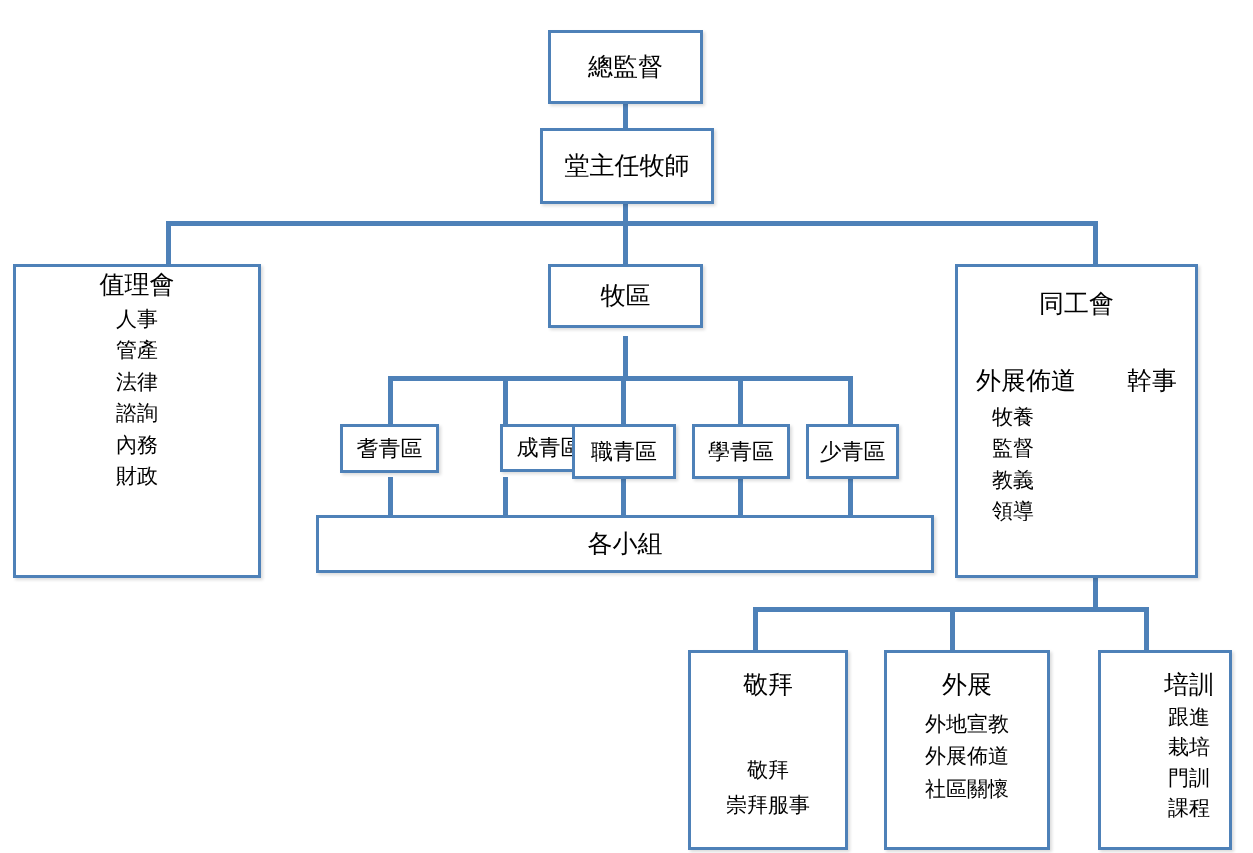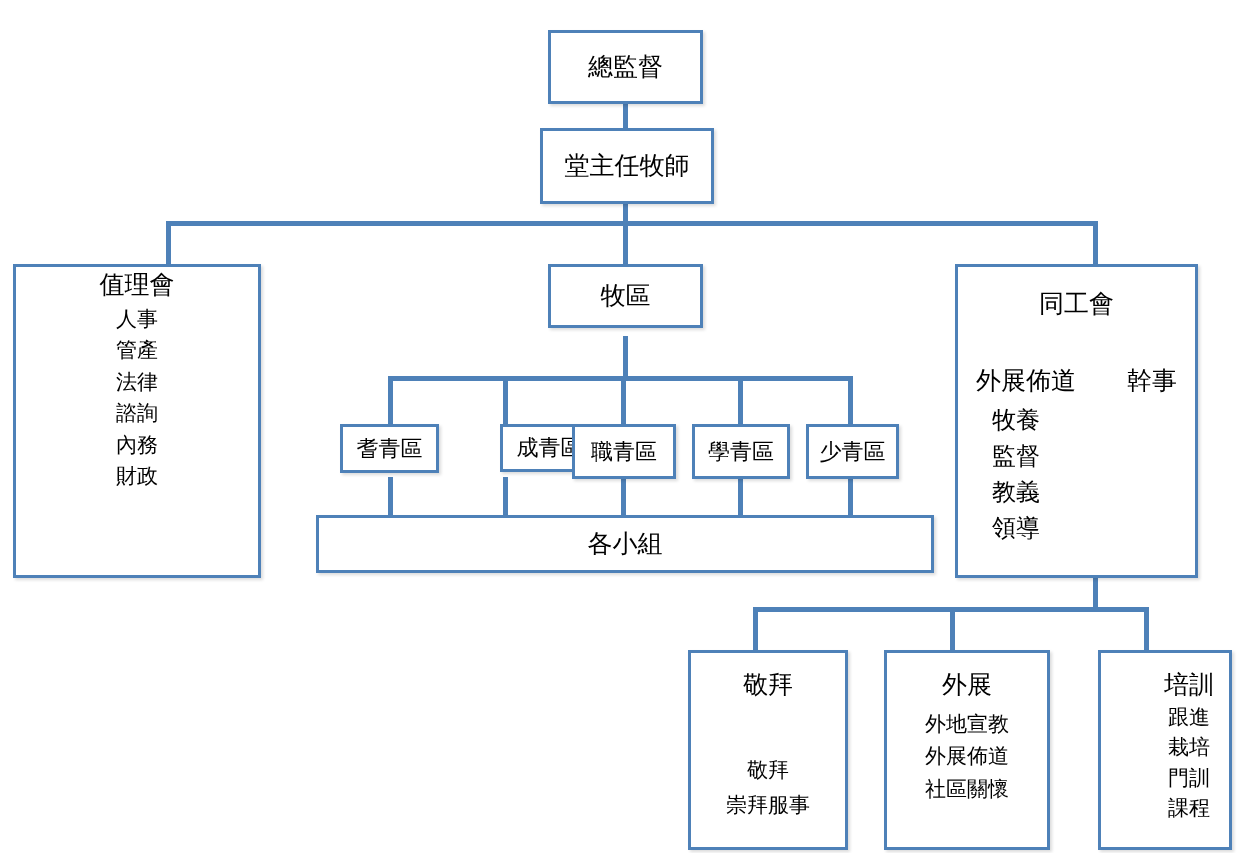--- a/index.html
+++ b/index.html
@@ -86,21 +86,21 @@
   .cw-row .title { font-size: 25px; }
   .cw-left-col {
     width: 100%;
     box-sizing: border-box;
     padding-left: 34px;
     display: flex;
     flex-direction: column;
     align-items: flex-start;
     margin-top: 6px;
   }
-  .cw-left-col .sub { font-size: 24px; line-height: 1.5; }
+  .cw-left-col .sub { font-size: 21px; line-height: 1.5; }
   .board-list, .leaf-list {
     display: flex;
     flex-direction: column;
     align-items: center;
     margin-top: 4px;
   }
   .board-list .sub { line-height: 1.5; }
 </style>
 </head>
 <body>

